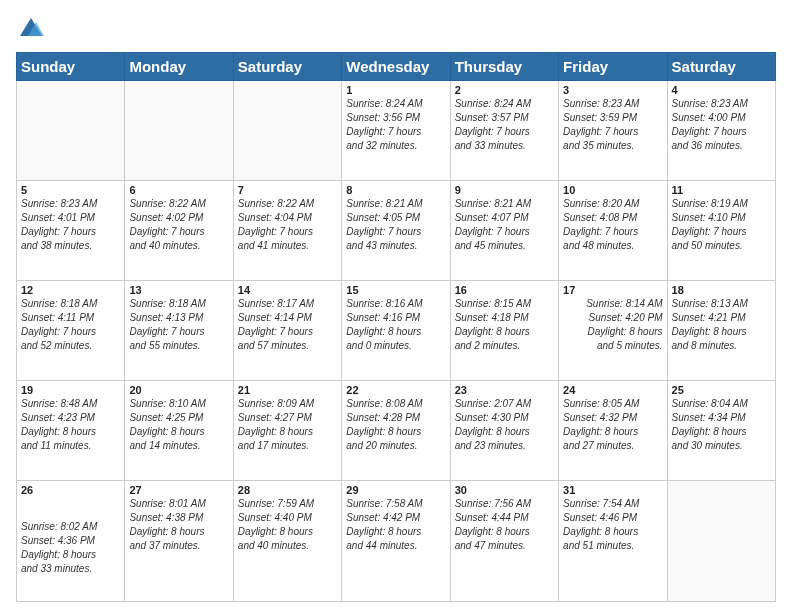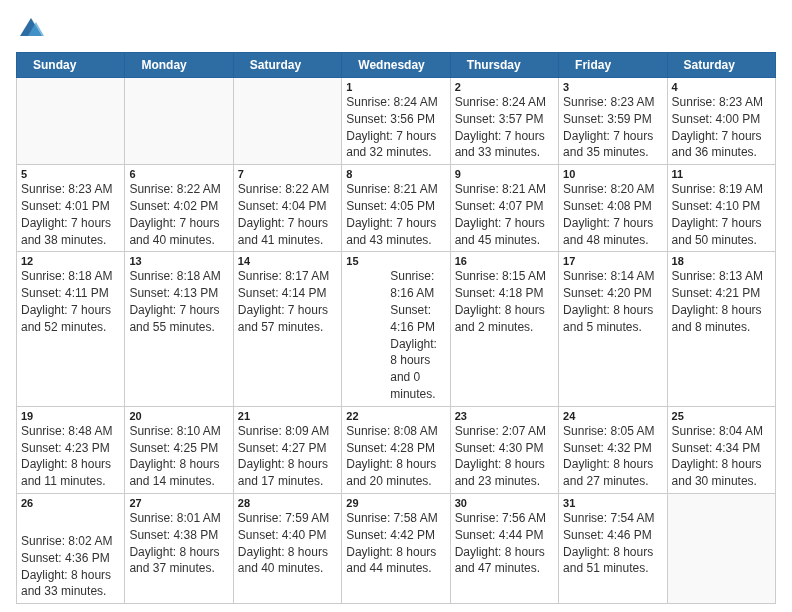--- a/index.html
+++ b/index.html
@@ -65,23 +65,23 @@
     .calendar {
       flex: 1;
       border: 1px solid #ccc;
       border-collapse: collapse;
       width: 100%;
       table-layout: fixed;
     }
     .calendar th {
       background-color: #2e6da4;
       color: #fff;
-      font-size: 12px;
+      font-size: 15px;
       font-weight: bold;
-      padding: 5px 16px;
+      padding: 5px 4px;
       text-align: left;
       border: 1px solid #2561a0;
     }
     .calendar td {
       vertical-align: top;
       border: 1px solid #ccc;
       padding: 3px 4px;
       font-size: 9px;
       color: #333;
       background: #fff;
@@ -91,23 +91,24 @@
       background: #f9f9f9;
     }
     .day-num {
       font-size: 11px;
       font-weight: bold;
       color: #222;
       display: block;
       margin-bottom: 1px;
     }
     .day-info {
-      font-size: 12px;
+      font-size: 10px;
       line-height: 1.4;
       color: #333;
+      font-style: italic;
     }
   </style>
 </head>
 <body>
 
 <div class="page">
   <div class="header">
     <div class="logo">
       <svg class="logo-icon" viewBox="0 0 30 30">
         <polygon points="15,4 26,22 4,22" fill="#2e6da4"></polygon>
@@ -238,35 +239,35 @@
           </td>
           <td>
             <span class="day-num">14</span>
             <div class="day-info" style="white-space: pre-line;">Sunrise: 8:17 AM
 Sunset: 4:14 PM
 Daylight: 7 hours
 and 57 minutes.</div>
           </td>
           <td>
             <span class="day-num">15</span>
-            <div class="day-info" style="white-space: pre-line; margin-left: 44px;">Sunrise: 8:16 AM
+            <div class="day-info" style="white-space: pre-line;">Sunrise: 8:16 AM
 Sunset: 4:16 PM
 Daylight: 8 hours
 and 0 minutes.</div>
           </td>
           <td>
             <span class="day-num">16</span>
             <div class="day-info" style="white-space: pre-line;">Sunrise: 8:15 AM
 Sunset: 4:18 PM
 Daylight: 8 hours
 and 2 minutes.</div>
           </td>
           <td>
             <span class="day-num">17</span>
-            <div class="day-info" style="white-space: pre-line;">Sunrise: 8:14 AM
+            <div class="day-info" style="white-space: pre-line; text-align: right;">Sunrise: 8:14 AM
 Sunset: 4:20 PM
 Daylight: 8 hours
 and 5 minutes.</div>
           </td>
           <td>
             <span class="day-num">18</span>
             <div class="day-info" style="white-space: pre-line;">Sunrise: 8:13 AM
 Sunset: 4:21 PM
 Daylight: 8 hours
 and 8 minutes.</div>

